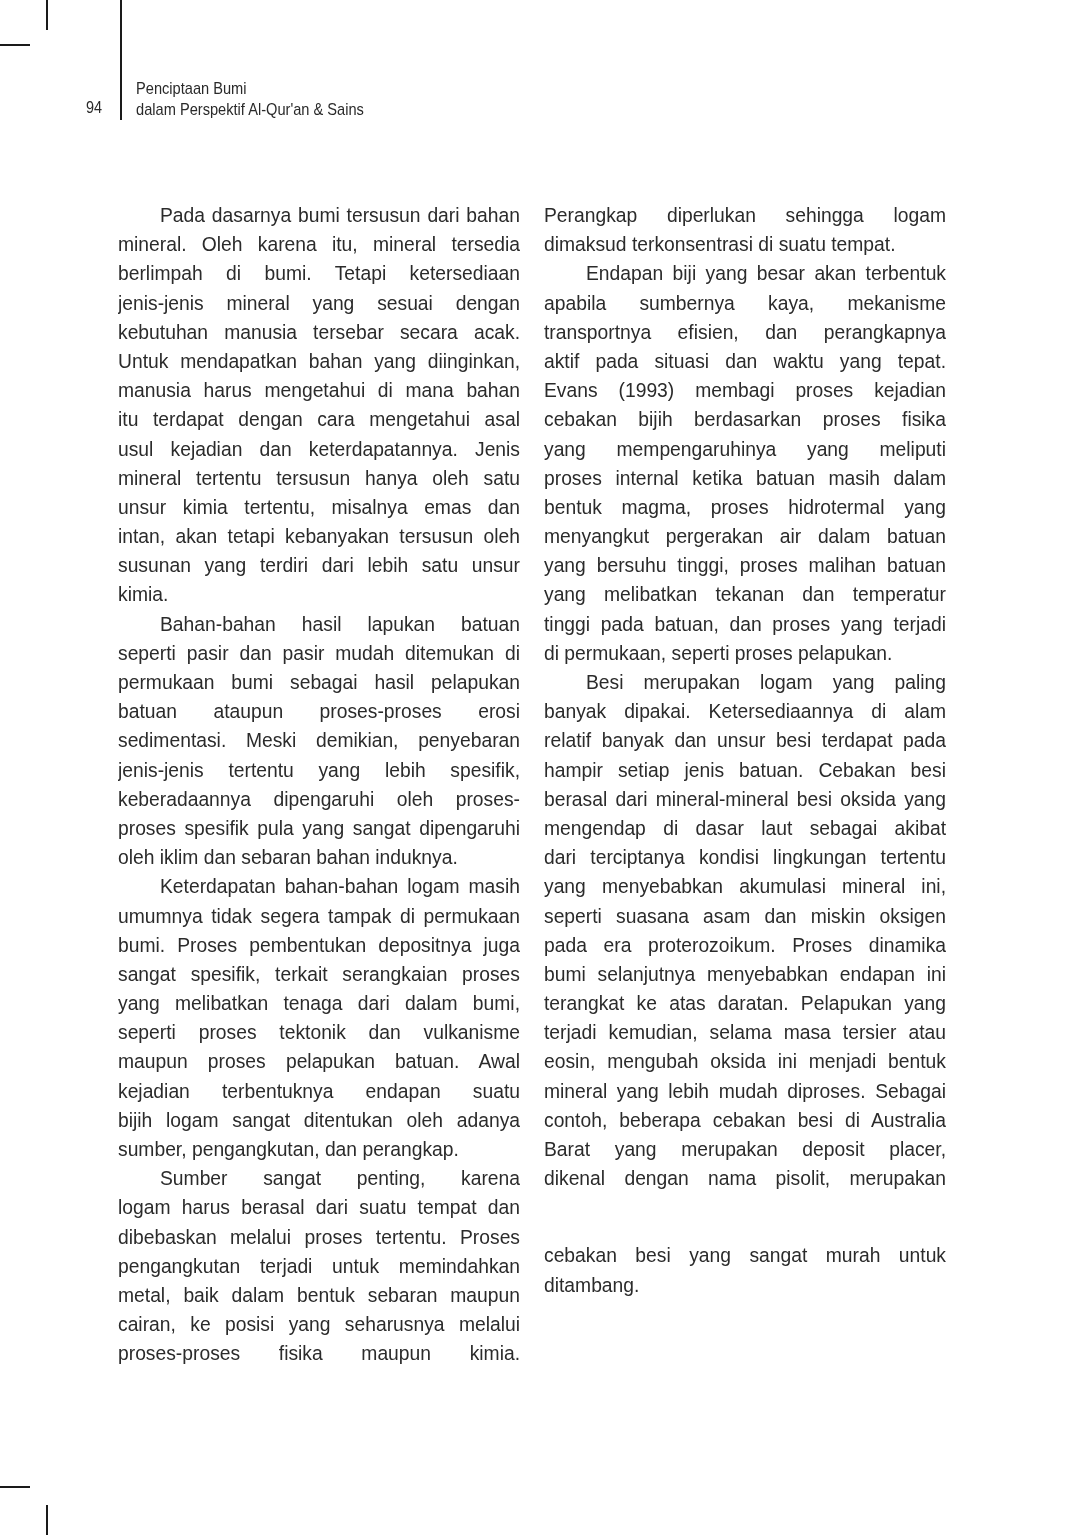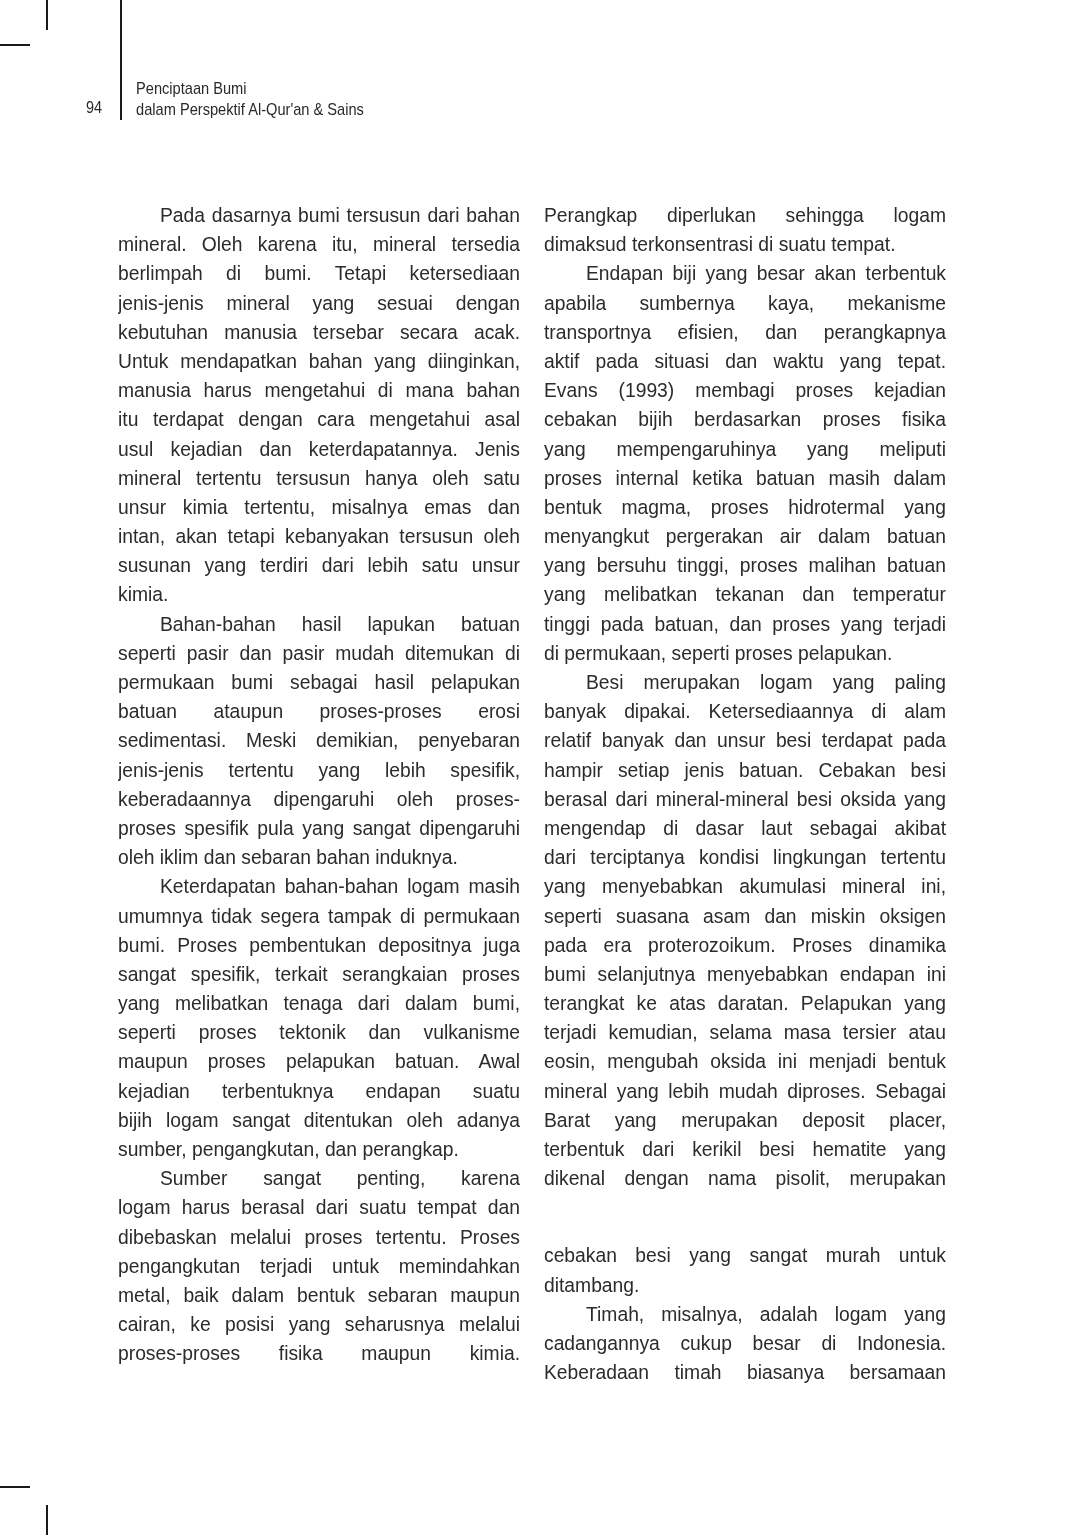--- a/index.html
+++ b/index.html
@@ -135,25 +135,20 @@
         <span class="ln" style="white-space: normal; overflow: hidden;">mengendap di dasar laut sebagai akibat</span>
         <span class="ln" style="white-space: normal; overflow: hidden;">dari terciptanya kondisi lingkungan tertentu</span>
         <span class="ln" style="white-space: normal; overflow: hidden;">yang menyebabkan akumulasi mineral ini,</span>
         <span class="ln" style="white-space: normal; overflow: hidden;">seperti suasana asam dan miskin oksigen</span>
         <span class="ln" style="white-space: normal; overflow: hidden;">pada era proterozoikum. Proses dinamika</span>
         <span class="ln" style="white-space: normal; overflow: hidden;">bumi selanjutnya menyebabkan endapan ini</span>
         <span class="ln" style="white-space: normal; overflow: hidden;">terangkat ke atas daratan. Pelapukan yang</span>
         <span class="ln" style="white-space: normal; overflow: hidden;">terjadi kemudian, selama masa tersier atau</span>
         <span class="ln" style="white-space: normal; overflow: hidden;">eosin, mengubah oksida ini menjadi bentuk</span>
         <span class="ln" style="white-space: normal; overflow: hidden;">mineral yang lebih mudah diproses. Sebagai</span>
+        <span class="ln" style="white-space: normal; overflow: hidden;">contoh, beberapa cebakan besi di Australia</span>
         <span class="ln" style="white-space: normal; overflow: hidden;">Barat yang merupakan deposit placer,</span>
-        <span class="ln" style="white-space: normal; overflow: hidden;">terbentuk dari kerikil besi hematite yang</span>
         <span class="ln" style="white-space: normal; overflow: hidden;">dikenal dengan nama pisolit, merupakan</span>
         <span class="ln" style="white-space: normal; overflow: hidden; margin-top: 48px;">cebakan besi yang sangat murah untuk</span>
         <span class="ln last" style="white-space: normal; overflow: hidden;">ditambang.</span>
-      </p>
-      <p class="para">
-        <span class="ln" style="text-indent: 42px; white-space: normal; overflow: hidden;">Timah, misalnya, adalah logam yang</span>
-        <span class="ln" style="white-space: normal; overflow: hidden;">cadangannya cukup besar di Indonesia.</span>
-        <span class="ln" style="white-space: normal; overflow: hidden;">Keberadaan timah biasanya bersamaan</span>
       </p>
     </section>
 </main>
 
 </body></html>

